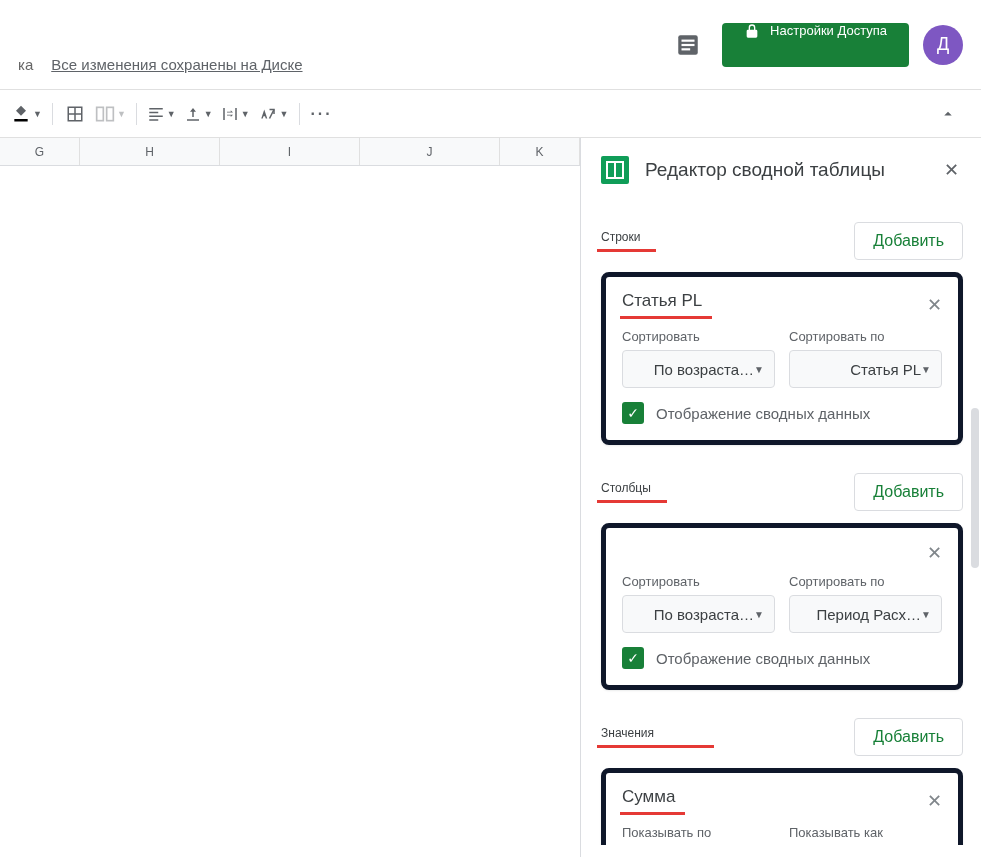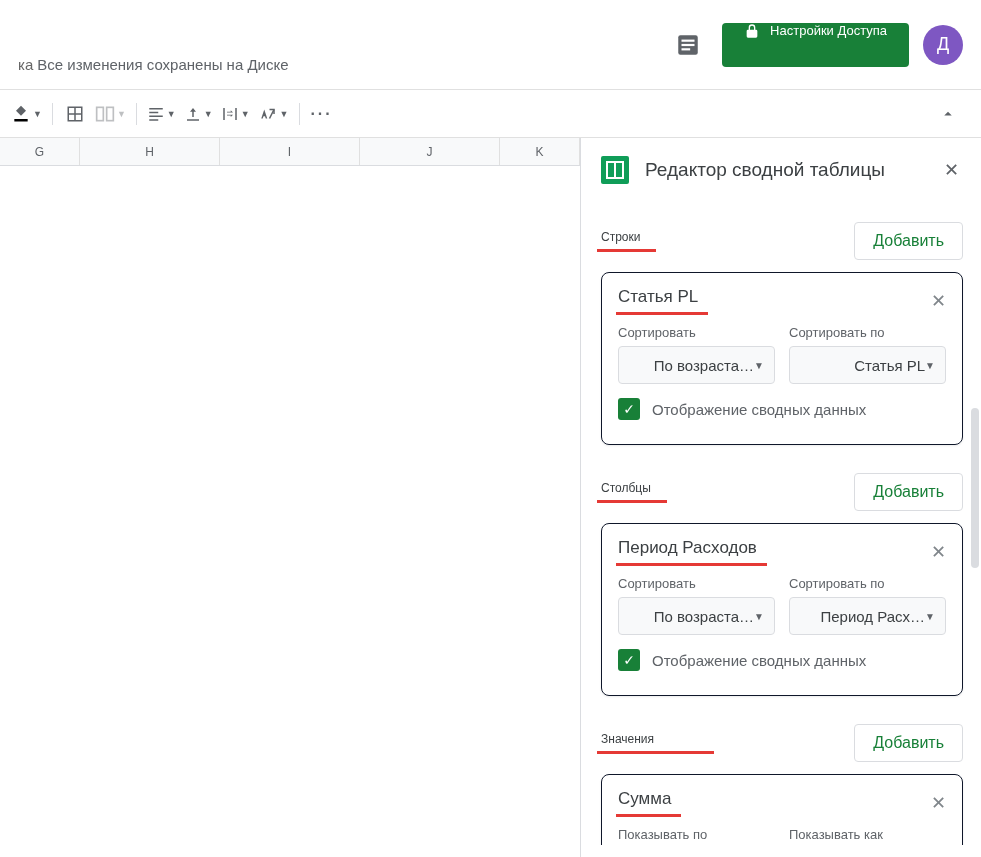--- a/index.html
+++ b/index.html
@@ -1,20 +1,20 @@
 <!DOCTYPE html>
 <html><head>
 <meta charset="utf-8">
 <style>
 *{box-sizing:border-box;margin:0;padding:0;font-family:Arial,Helvetica,sans-serif}
 body{width:981px;height:857px;background:#fff;overflow:hidden;position:relative}
 .topbar{height:90px;border-bottom:1px solid #e0e0e0;display:flex;align-items:center;padding:0 18px;gap:14px;position:relative}
-.topbar-left{flex:1;display:flex;align-items:flex-start;gap:4px;padding-top:40px}
+.topbar-left{flex:1;display:flex;align-items:flex-start;gap:18px;padding-top:40px}
 .tx-small{font-size:15px;color:#666}
-.save-link{font-size:15px;color:#5f6368;cursor:pointer}
+.save-link{font-size:15px;color:#5f6368;text-decoration:underline;cursor:pointer}
 .comment-chip{width:40px;height:40px;border-radius:4px;display:flex;align-items:center;justify-content:center;background:#fff}
 .share-btn{background:#188038;color:#fff;border:none;border-radius:4px;height:44px;padding:0 22px;display:flex;align-items:flex-start;gap:10px;font-size:13px;font-weight:500;cursor:pointer}
 .avatar{width:40px;height:40px;border-radius:50%;background:#7e57c2;color:#fff;display:flex;align-items:center;justify-content:center;font-size:18px;font-weight:500}
 
 .toolbar{height:48px;display:flex;align-items:center;padding:0 8px;gap:2px;border-bottom:1px solid #e0e0e0}
 .tb-item{height:30px;min-width:30px;display:flex;align-items:center;justify-content:center;color:#5f6368;cursor:pointer;border-radius:3px;padding:0 3px}
 .tb-item.dis{opacity:.4}
 .tb-sep{width:1px;height:22px;background:#dadce0;margin:0 5px}
 .tb-caret{font-size:9px;margin-left:2px;color:#5f6368}
 .collapse{margin-left:auto;margin-right:10px}
@@ -33,21 +33,21 @@
 .pivot-icon::after{content:"";position:absolute;top:5px;bottom:5px;left:13px;width:2px;background:#fff;box-shadow: -8px 8px 0 -0px #fff inset}
 .panel-title{font-size:19px;color:#3c4043;line-height:1.35;flex:1}
 .close-panel{font-size:18px;color:#5f6368;cursor:pointer;font-weight:300}
 
 .panel-body{padding:4px 18px 0 20px;overflow-y:auto}
 .sect-head{display:flex;align-items:center;margin:16px 0 12px}
 .sect-label{font-size:12px;color:#3c4043;position:relative;padding-bottom:8px}
 .underline-red{position:absolute;left:-4px;right:-16px;bottom:0;height:3px;background:#e53935}
 .add-btn{margin-left:auto;background:#fff;border:1px solid #dadce0;border-radius:4px;color:#188038;font-size:16px;font-weight:500;height:38px;padding:0 18px;cursor:pointer}
 
-.card{border:1px solid #0f172a;border-radius:8px;padding:14px 16px 24px;box-shadow:0 1px 2px rgba(60,64,67,.1)}
+.card{border:5px solid #0f172a;border-radius:8px;padding:14px 16px 16px;box-shadow:0 1px 2px rgba(60,64,67,.1)}
 .card-head{display:flex;align-items:center;margin-bottom:10px}
 .card-title{font-size:17px;color:#3c4043;position:relative;padding-bottom:8px}
 .card-title .underline-red{right:-10px;left:-2px}
 .card-x{margin-left:auto;font-size:18px;color:#80868b;cursor:pointer;font-weight:300}
 
 .row2{display:flex;gap:14px}
 .field{flex:1}
 .field-label{font-size:13px;color:#5f6368;margin-bottom:6px}
 .sel{height:38px;border:1px solid #dadce0;border-radius:4px;background:#f8f9fa;display:flex;align-items:center;padding:0 10px;font-size:15px;color:#3c4043;cursor:pointer;justify-content:flex-end}
 .sel .caret{font-size:10px;color:#5f6368}
@@ -201,21 +201,20 @@
           <div class="chk-label">Отображение сводных данных</div>
         </div>
       </div>
 
       <div class="sect-head" style="margin-top:28px">
         <div class="sect-label"><span>Столбцы</span><span class="underline-red"></span></div>
         <button class="add-btn">Добавить</button>
       </div>
       <div class="card">
         <div class="card-head">
-          <div class="card-title"><span>Период Расходов</span><span class="underline-red"></span></div>
           <div class="card-x">✕</div>
         </div>
         <div class="row2">
           <div class="field">
             <div class="field-label">Сортировать</div>
             <div class="sel">
                 <span>По возраста…</span>
                 <span class="caret">▼</span>
               </div>
           </div>

